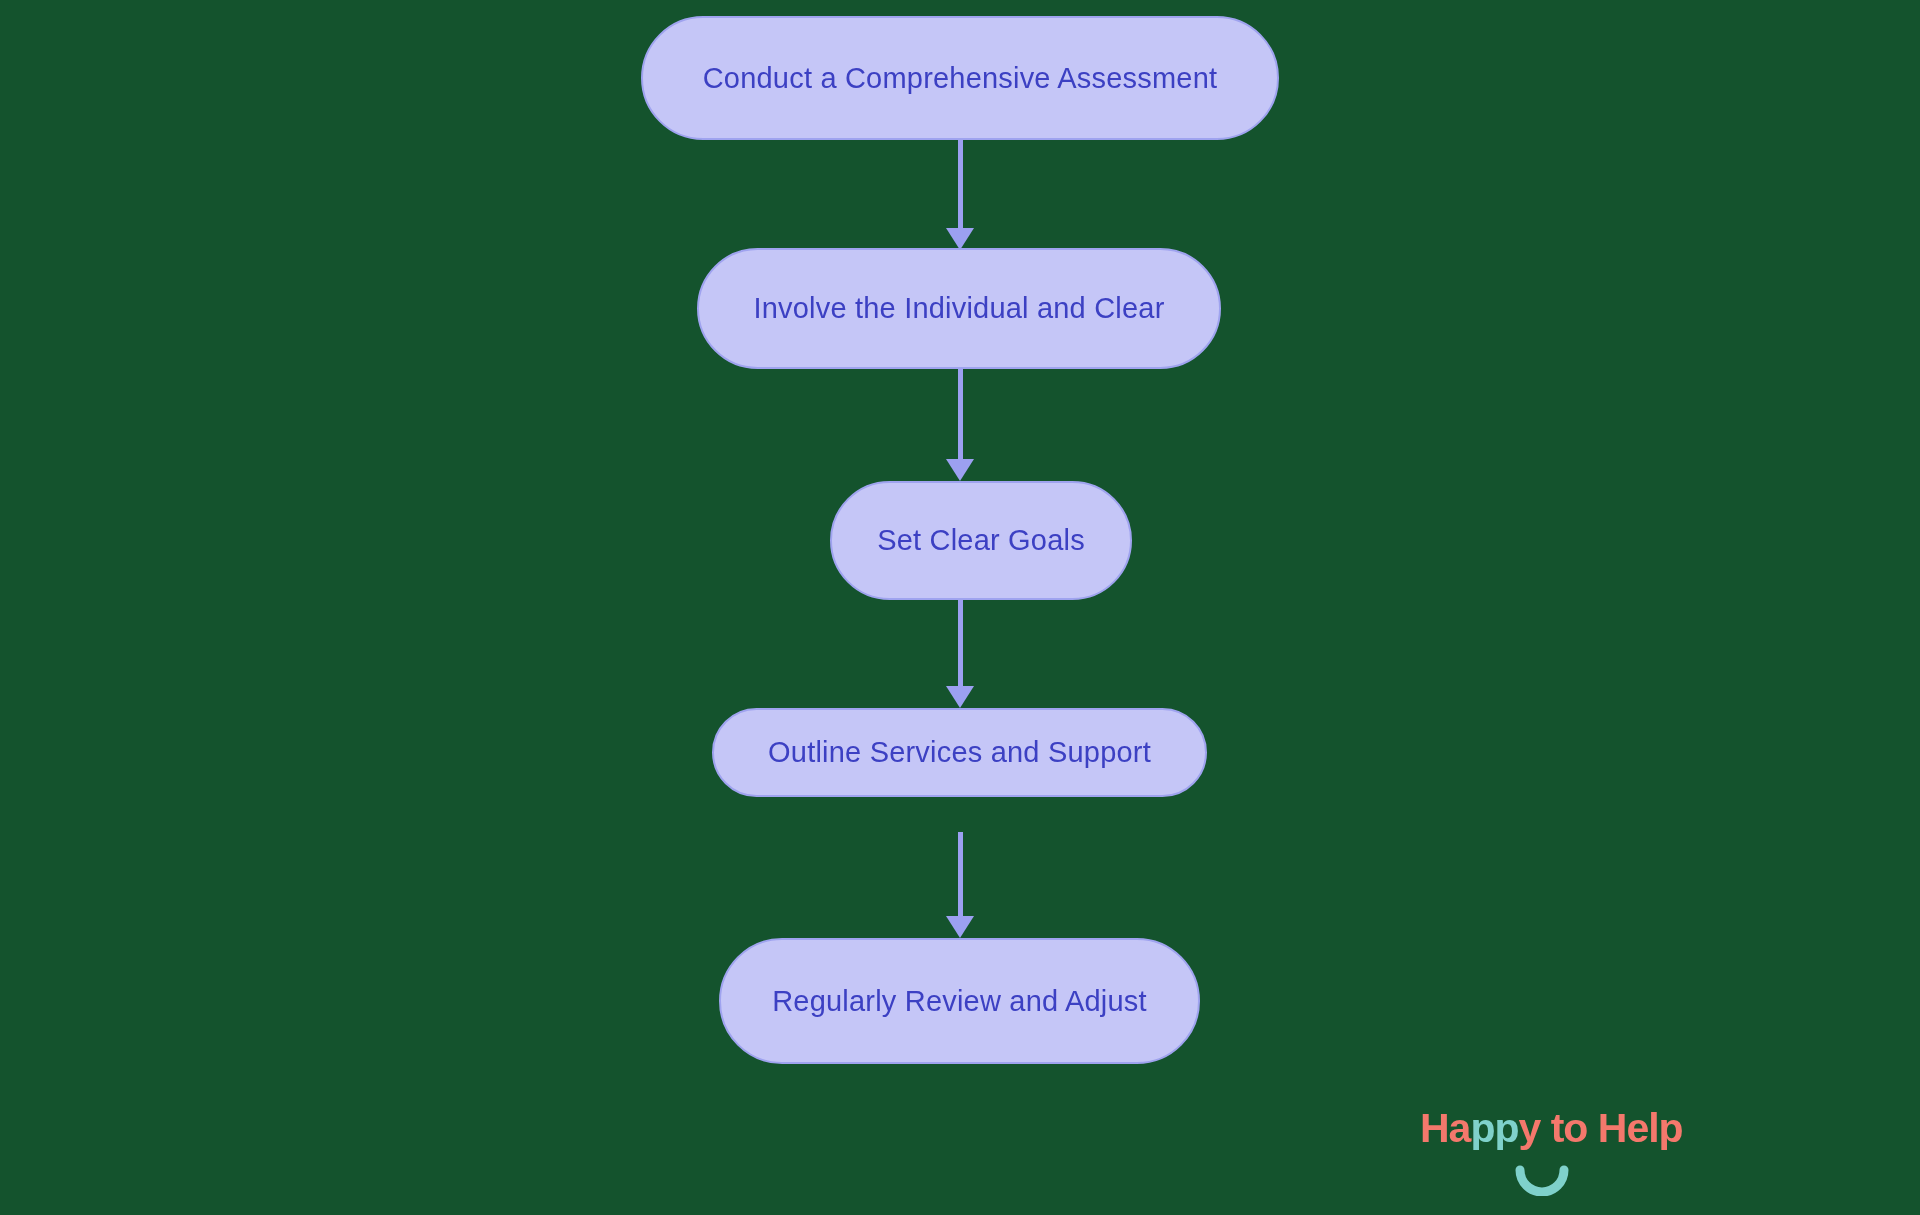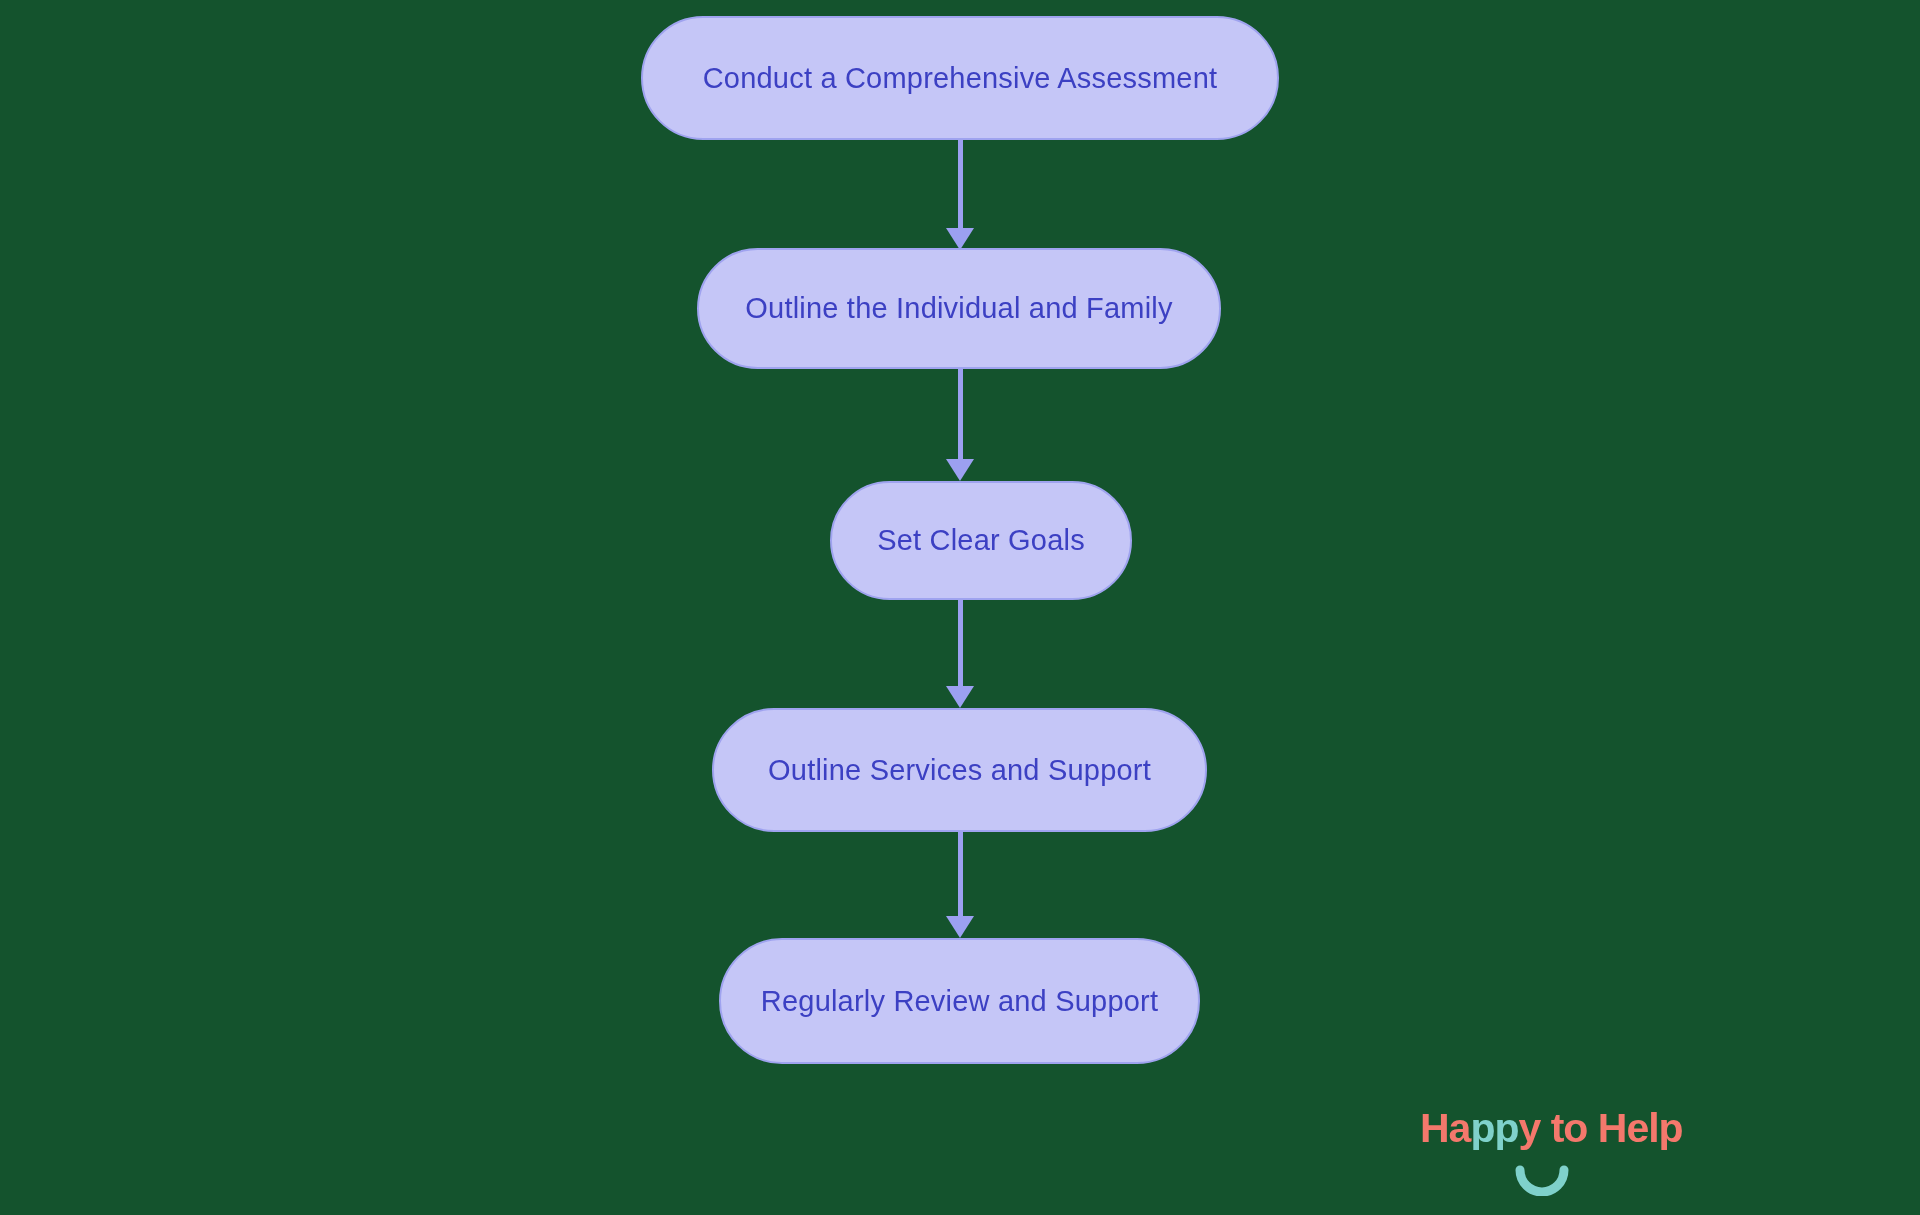--- a/index.html
+++ b/index.html
@@ -24,21 +24,21 @@
     font-size: 29px;
     letter-spacing: 0.2px;
     display: flex;
     align-items: center;
     justify-content: center;
     text-align: center;
   }
   .node-0 { left: 641px; top: 16px;  width: 638px; height: 124px; }
   .node-1 { left: 697px; top: 248px; width: 524px; height: 121px; }
   .node-2 { left: 830px; top: 481px; width: 302px; height: 119px; }
-  .node-3 { left: 712px; top: 708px; width: 495px; height: 124px; text-align: right; }
+  .node-3 { left: 712px; top: 708px; width: 495px; height: 89px; text-align: right; }
   .node-4 { left: 719px; top: 938px; width: 481px; height: 126px; }
 
   
   .flow-arrow {
     position: absolute;
     left: 946px;
     width: 28px;
     display: flex;
     flex-direction: column;
     align-items: center;
@@ -103,21 +103,21 @@
   <div class="flow-node node-0">
     <span>Conduct a Comprehensive Assessment</span>
   </div>
 
   <div class="flow-arrow arrow-0">
     <div class="arrow-line"></div>
     <div class="arrow-head"></div>
   </div>
 
   <div class="flow-node node-1">
-    <span>Outline the Individual and Family</span>
+    <span>Involve the Individual and Clear</span>
   </div>
 
   <div class="flow-arrow arrow-1">
     <div class="arrow-line"></div>
     <div class="arrow-head"></div>
   </div>
 
   <div class="flow-node node-2">
     <span>Set Clear Goals</span>
   </div>
@@ -130,21 +130,21 @@
   <div class="flow-node node-3">
     <span>Outline Services and Support</span>
   </div>
 
   <div class="flow-arrow arrow-3">
     <div class="arrow-line"></div>
     <div class="arrow-head"></div>
   </div>
 
   <div class="flow-node node-4">
-    <span>Regularly Review and Support</span>
+    <span>Regularly Review and Adjust</span>
   </div>
 
   <div class="logo">
     <div class="logo-title">
       <span class="logo-coral">Ha</span><span class="logo-teal">pp</span><span class="logo-coral">y to Help</span>
     </div>
     <svg class="logo-smile" viewBox="0 0 56 32">
       <path d="M 6 6 A 22 22 0 0 0 50 6" fill="none" stroke="#7fd1cb" stroke-width="9" stroke-linecap="round"></path>
     </svg>
   </div>

